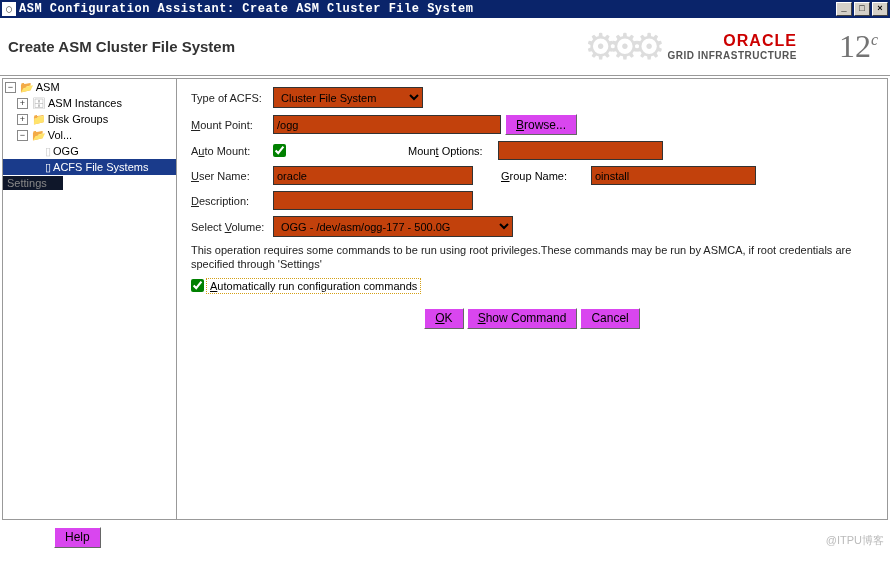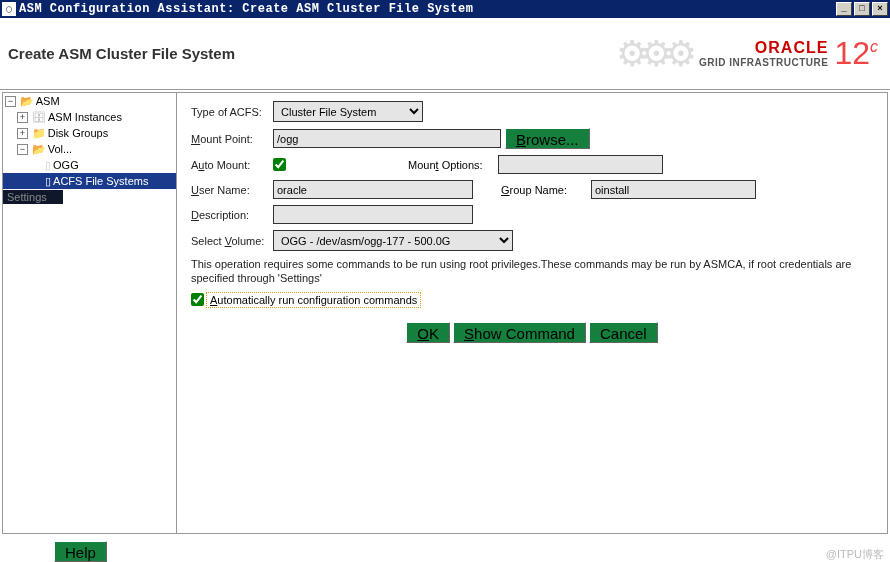--- a/index.html
+++ b/index.html
@@ -34,21 +34,21 @@
   .win-btn {
     width: 16px; height: 14px;
     background: #d4d0c8;
     border: 1px solid #fff;
     border-right-color: #404040; border-bottom-color: #404040;
     margin-left: 2px;
     display: inline-flex; align-items: center; justify-content: center;
     font-size: 9px; font-weight: bold; color: #000;
   }
   .header {
-    height: 72px;
+    height: 58px;
     background: #fff;
     border-bottom: 1px solid #999;
     display: flex;
     align-items: center;
     padding: 0 12px 0 8px;
     position: relative;
   }
   .header h1 {
     font-size: 15px;
     font-weight: bold;
@@ -59,21 +59,21 @@
   .header .gears {
     font-size: 36px; color: #ddd; letter-spacing: -8px;
     margin-right: 10px;
   }
   .logo {
     text-align: right;
     line-height: 1.1;
   }
   .logo .oracle { color: #c00; font-weight: bold; font-size: 16px; letter-spacing: 1px; }
   .logo .grid { color: #555; font-weight: bold; font-size: 10px; letter-spacing: 0.5px; }
-  .logo .ver { font-size: 32px; font-weight: 300; color: #ef4444; font-family: Liberation Sans, sans-serif; }
+  .logo .ver { font-size: 32px; font-weight: 300; color: #737373; font-family: Liberation Serif, serif; margin-left: 36px; }
   .logo-row { display: flex; align-items: center; gap: 6px; }
   .body-row {
     display: flex;
     height: 446px;
     padding: 2px;
   }
   .tree {
     width: 175px;
     border: 1px solid #999;
     background: #fff;
@@ -126,28 +126,28 @@
   }
   .lbl {
     width: 82px;
     color: #222;
   }
   .lbl u { text-decoration: underline; }
   .col2-lbl { width: 90px; margin-left: 28px; }
   select, input[type=text] {
     font-family: inherit; font-size: 11px;
     border: 1px solid #333;
-    background: #e5e5e5;
+    background: #c2410c;
     height: 19px;
     padding: 1px 3px;
   }
   select { height: 21px; }
   .btn {
-    font-family: inherit; font-size: 15px;
-    background: #15803d;
+    font-family: inherit; font-size: 12px;
+    background: #d946ef;
     border: 1px solid #666;
     border-top-color: #fff; border-left-color: #fff;
     padding: 2px 10px;
     height: 21px;
   }
   input[type=checkbox] {
     accent-color: #008000;
     margin: 0 2px 0 0;
   }
   .info {

